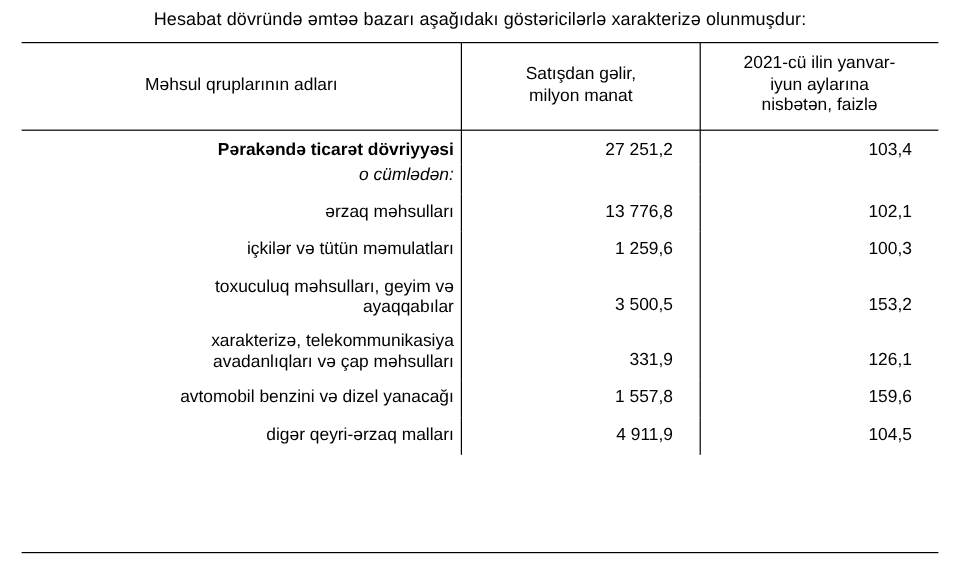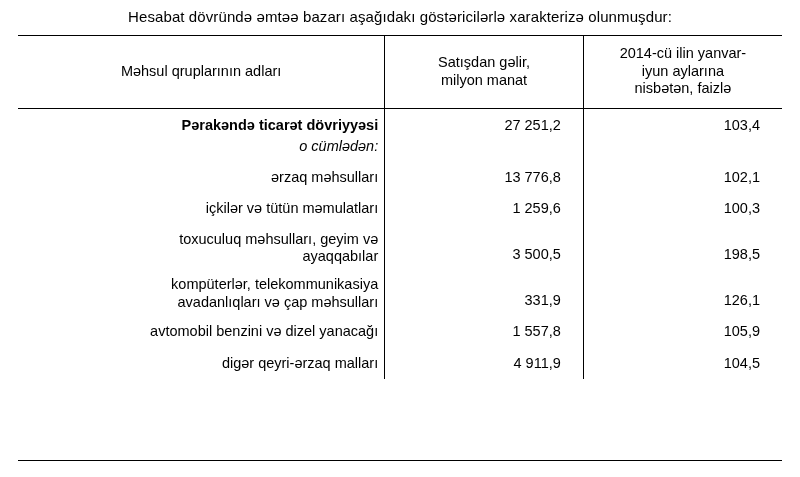--- a/index.html
+++ b/index.html
@@ -113,21 +113,21 @@
       <col class="c3">
     </colgroup>
     <thead>
       <tr>
         <td class="h1">Məhsul qruplarının adları</td>
         <td class="h2">
           <span>Satışdan gəlir,</span><br>
           <span>milyon manat</span>
         </td>
         <td class="h3">
-          <span>2014-cü ilin yanvar-</span><br>
+          <span>2021-cü ilin yanvar-</span><br>
           <span>iyun aylarına</span><br>
           <span>nisbətən, faizlə</span>
         </td>
       </tr>
     </thead>
     <tbody>
       <tr class="total">
         <td class="lbl">Pərakəndə ticarət dövriyyəsi</td>
         <td class="num v1">27 251,2</td>
         <td class="num v2">103,4</td>
@@ -153,40 +153,40 @@
         <td class="num v1">1 259,6</td>
         <td class="num v2">100,3</td>
       </tr>
 
       <tr class="row two-line">
         <td class="lbl">
           <span>toxuculuq məhsulları, geyim və</span>
           <span class="l2">ayaqqabılar</span>
         </td>
         <td class="num v1">3 500,5</td>
-        <td class="num v2">198,5</td>
+        <td class="num v2">153,2</td>
       </tr>
 
 
       <tr class="row two-line">
         <td class="lbl">
-          <span>kompüterlər, telekommunikasiya</span>
+          <span>xarakterizə, telekommunikasiya</span>
           <span class="l2">avadanlıqları və çap məhsulları</span>
         </td>
         <td class="num v1">331,9</td>
         <td class="num v2">126,1</td>
       </tr>
 
 
       <tr class="row">
         <td class="lbl">
           <span>avtomobil benzini və dizel yanacağı</span>
         </td>
         <td class="num v1">1 557,8</td>
-        <td class="num v2">105,9</td>
+        <td class="num v2">159,6</td>
       </tr>
 
       <tr class="row">
         <td class="lbl">
           <span>digər qeyri-ərzaq malları</span>
         </td>
         <td class="num v1">4 911,9</td>
         <td class="num v2">104,5</td>
       </tr>
     </tbody>

